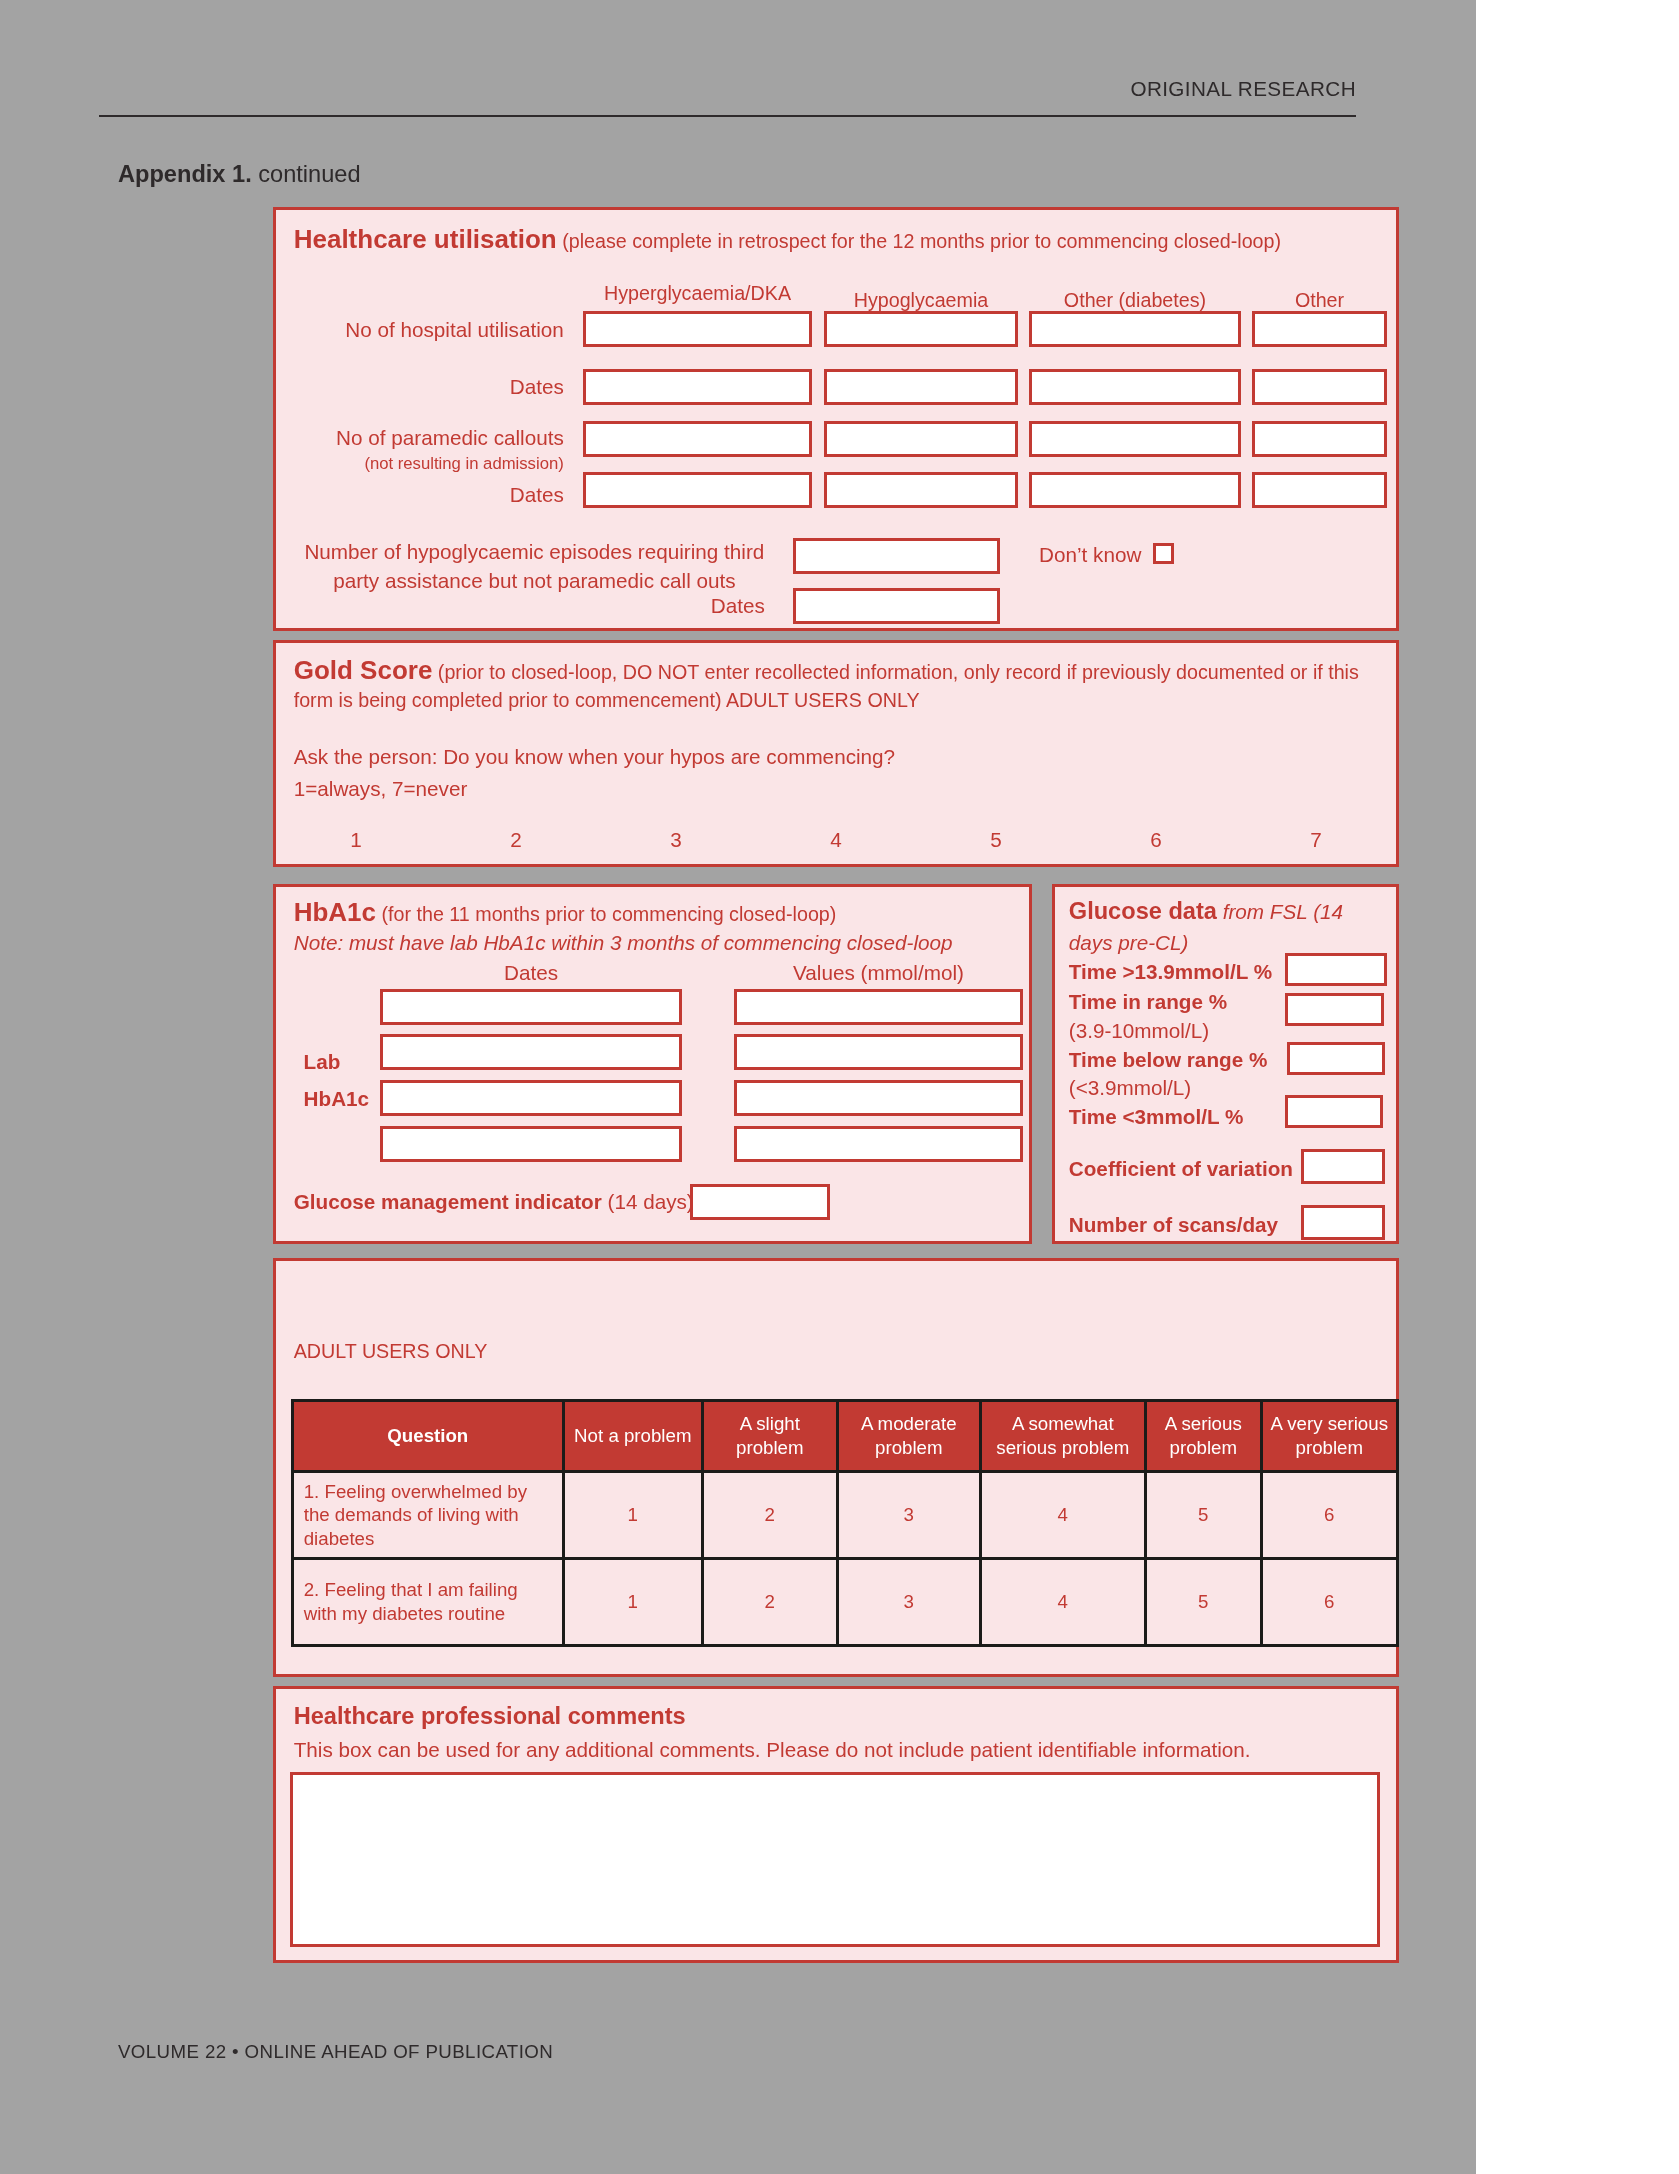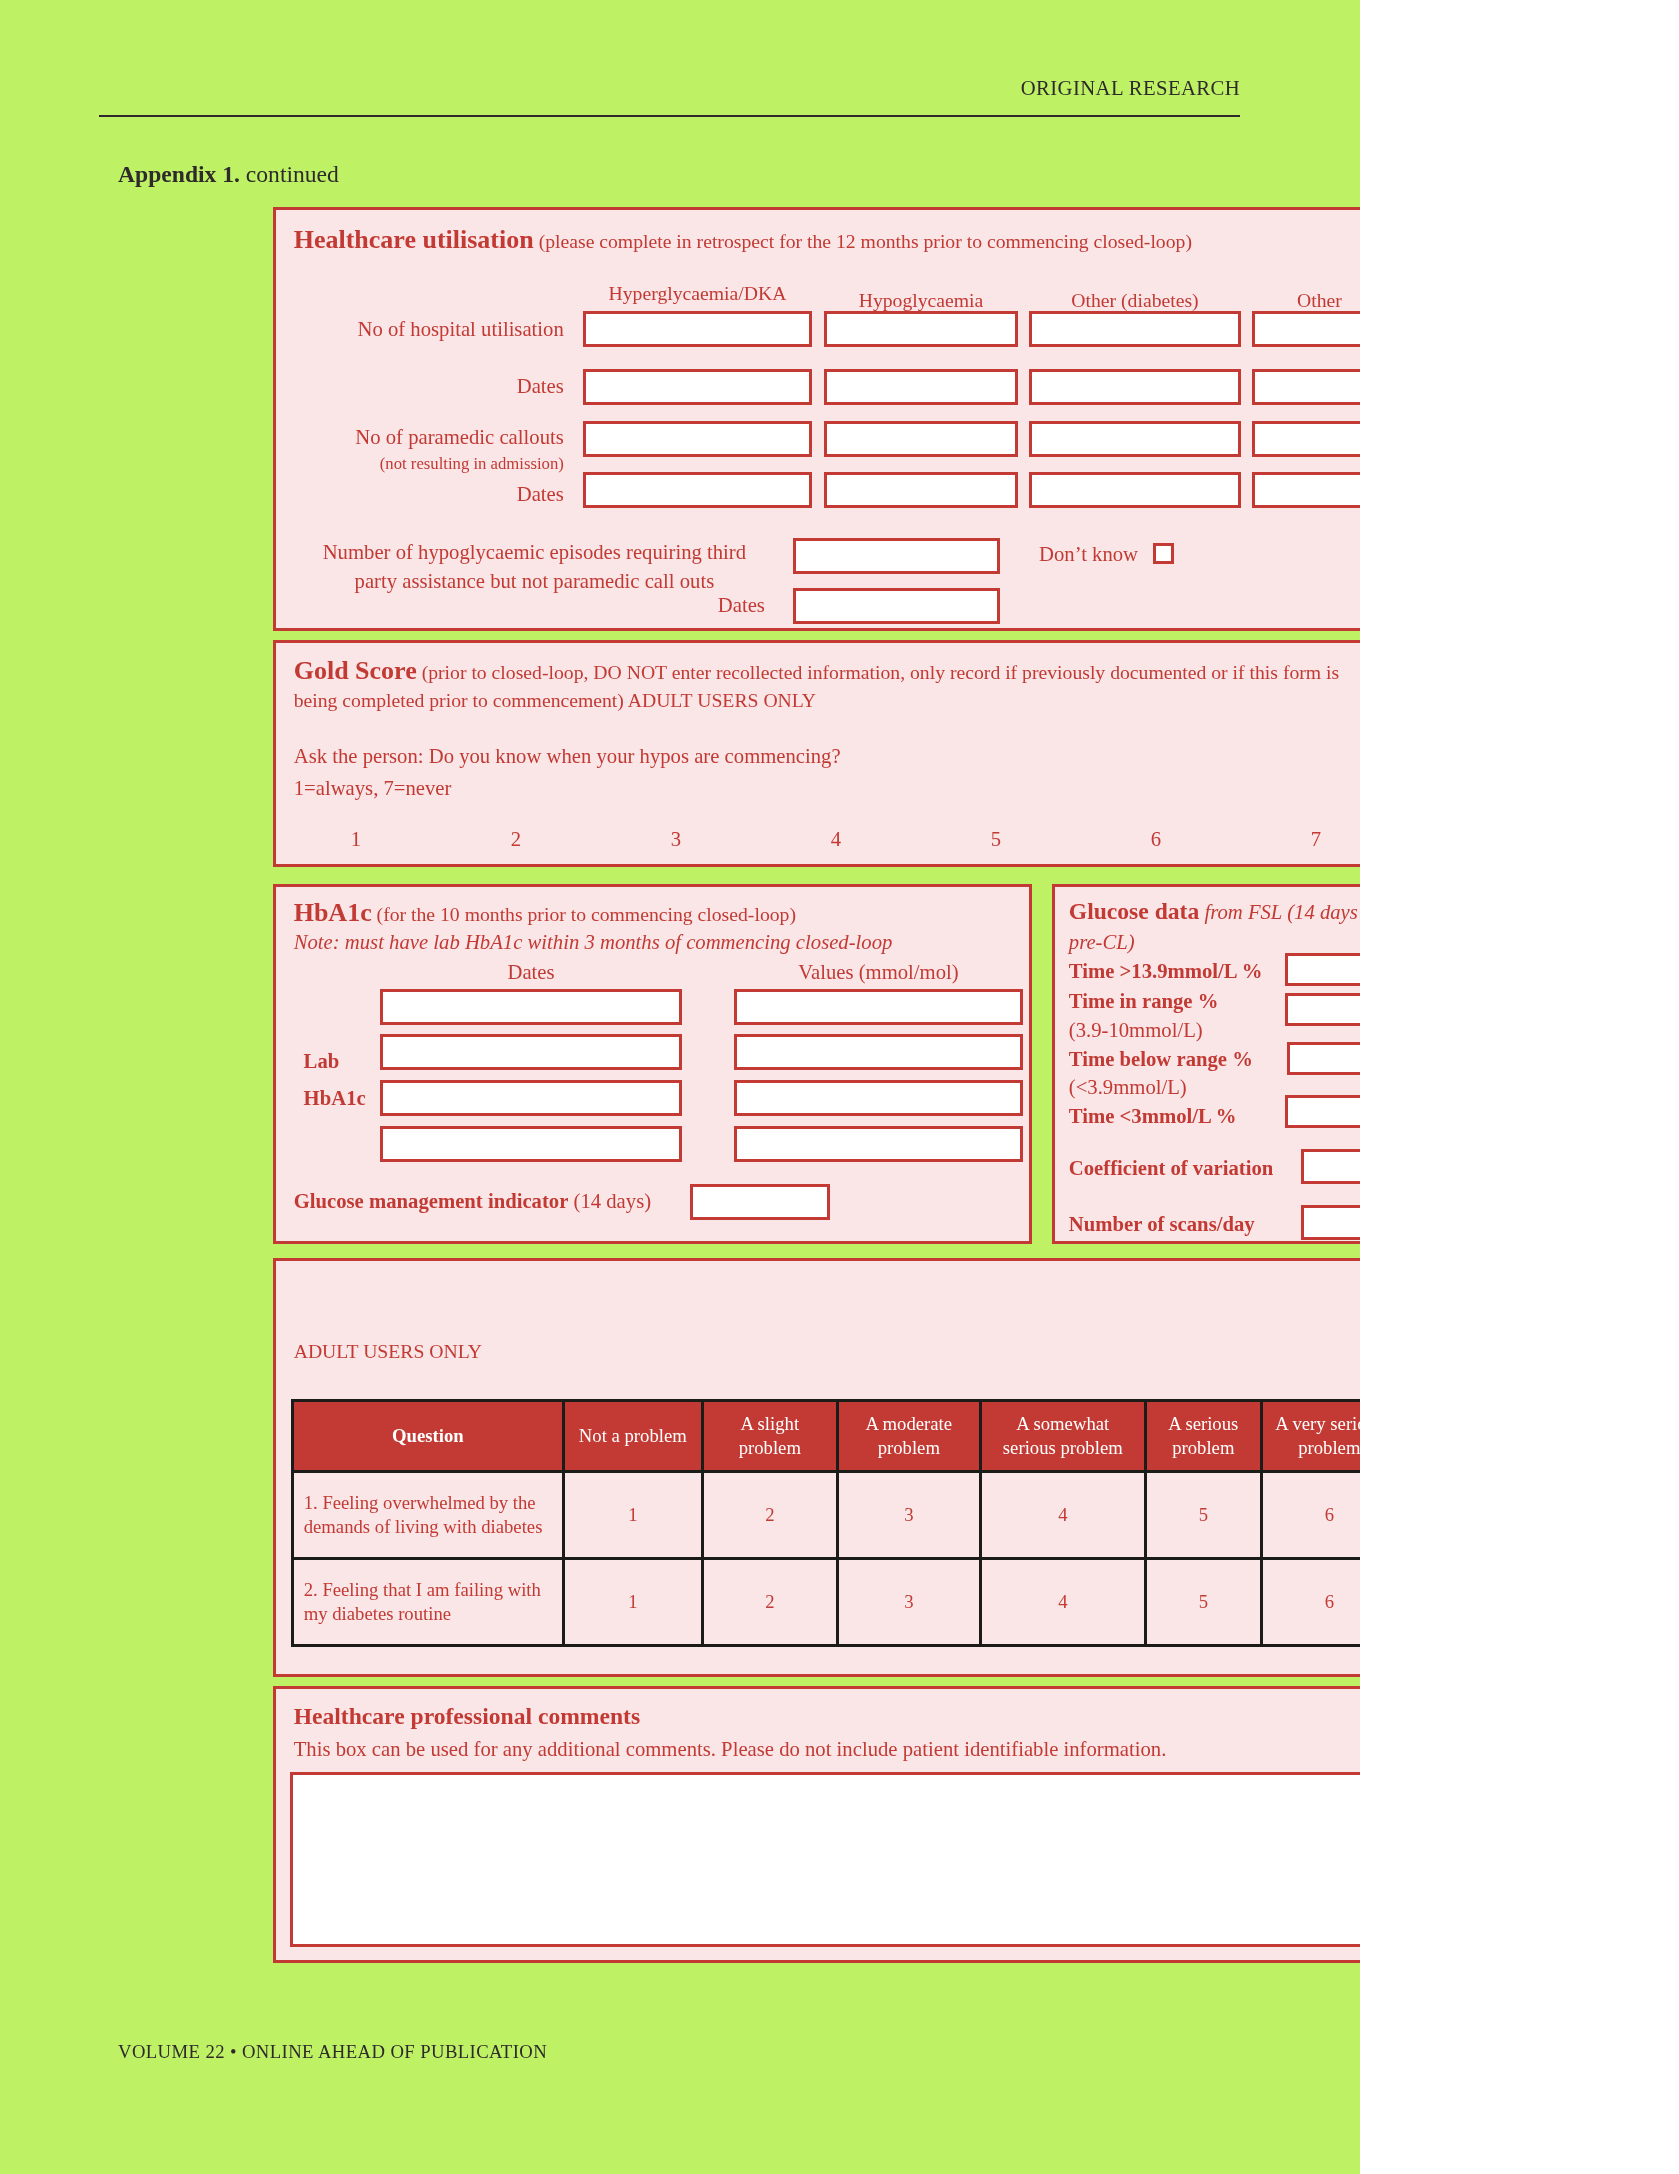--- a/index.html
+++ b/index.html
@@ -1,17 +1,17 @@
 <!DOCTYPE html>
 <html><head>
 <meta charset="utf-8">
 <style>
   html,body{margin:0;padding:0;background:#ffffff;}
-  .page{position:relative;width:1360px;height:2174px;background:#bef264;
-        font-family:Liberation Serif, serif;overflow:hidden;}
+  .page{position:relative;width:1476px;height:2174px;background:#a3a3a3;
+        font-family:Liberation Sans, sans-serif;overflow:hidden;}
   .abs{position:absolute;}
   .dark{color:#2e2a2b;}
   .b{font-weight:bold;}
   .i{font-style:italic;}
   .sec{position:absolute;background:#fae5e7;border:3.9px solid #c23a33;box-sizing:border-box;color:#c23a33;}
   .inbox{position:absolute;background:#ffffff;border:3.9px solid #c23a33;box-sizing:border-box;}
   .t20{font-size:19.7px;} .t21{font-size:20.7px;} .t17{font-size:16.7px;} .t19{font-size:18.7px;}
   .ctr{text-align:center;} .rgt{text-align:right;}
   .titleblock{line-height:27.6px;}
   .titleblock .big{font-size:26px;font-weight:bold;}
@@ -96,21 +96,21 @@
       <div>3</div>
       <div>4</div>
       <div>5</div>
       <div>6</div>
       <div>7</div>
     </div>
   </div>
 
   <div class="sec" style="left:273px;top:884px;width:759px;height:360px;">
     <div class="abs titleblock" style="left:17.7px;top:11.8px;width:719px;">
-      <span class="big">HbA1c</span><span class="sub"> (for the 10 months prior to commencing closed-loop)</span>
+      <span class="big">HbA1c</span><span class="sub"> (for the 11 months prior to commencing closed-loop)</span>
     </div>
     <div class="abs t21 i" style="left:17.7px;top:44px;width:719px;">Note: must have lab HbA1c within 3 months of commencing closed-loop</div>
     <div class="abs t21 ctr" style="left:104px;top:74px;width:302px;">Dates</div>
     <div class="abs t21 ctr" style="left:458px;top:74px;width:289px;">Values (mmol/mol)</div>
 
     <div class="abs t21 b" style="left:27.6px;top:156px;line-height:37px;">
       <div>Lab</div>
       <div>HbA1c</div>
     </div>
 

